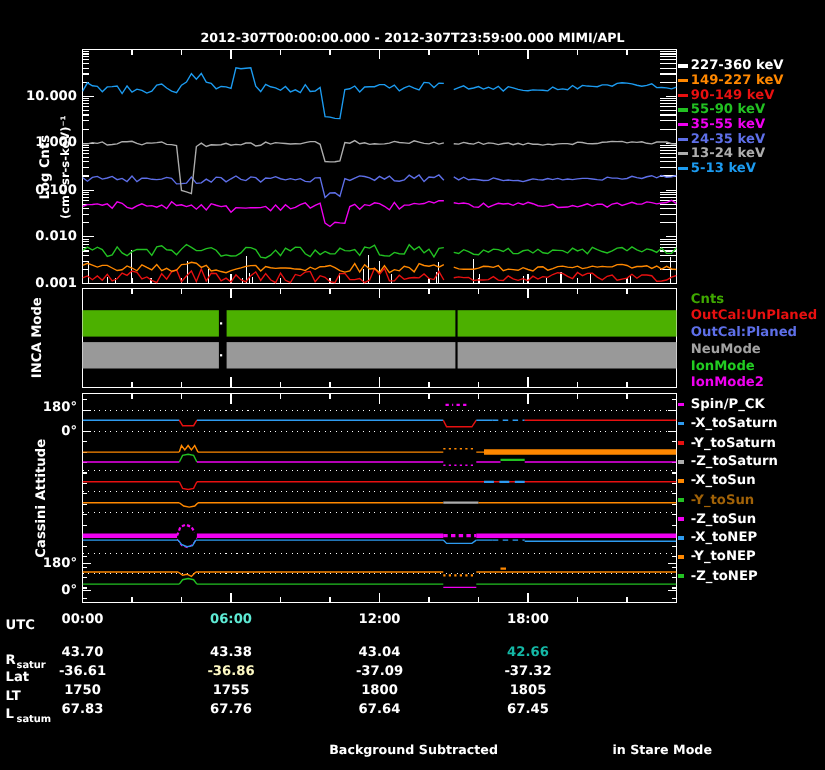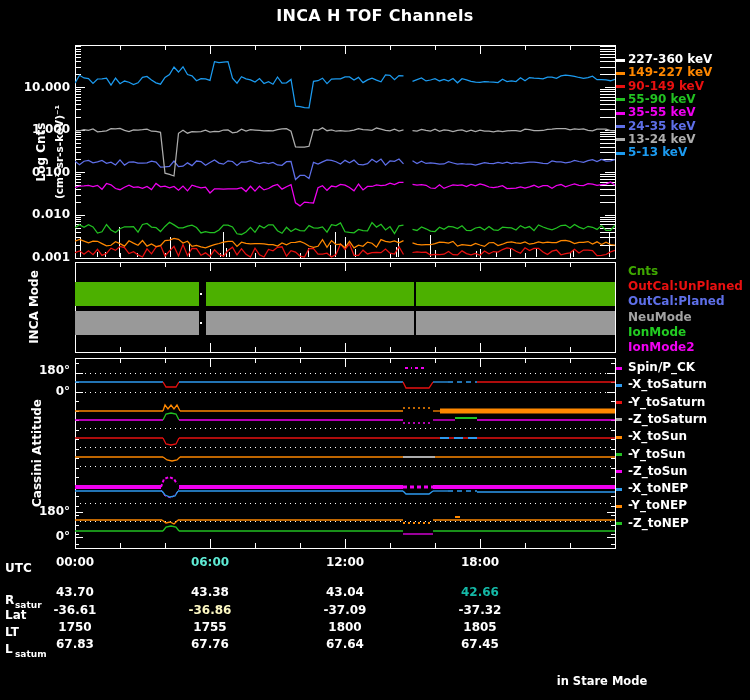--- a/index.html
+++ b/index.html
@@ -368,21 +368,21 @@
       <line x1="616" y1="385.3" x2="622" y2="385.3" stroke="#2E9BF0" stroke-width="3" shape-rendering="crispEdges"></line>
       <line x1="616" y1="402.6" x2="622" y2="402.6" stroke="#E81010" stroke-width="3" shape-rendering="crispEdges"></line>
       <line x1="616" y1="419.9" x2="622" y2="419.9" stroke="#ADADAD" stroke-width="3" shape-rendering="crispEdges"></line>
       <line x1="616" y1="437.2" x2="622" y2="437.2" stroke="#FF8800" stroke-width="3" shape-rendering="crispEdges"></line>
       <line x1="616" y1="454.5" x2="622" y2="454.5" stroke="#22C122" stroke-width="3" shape-rendering="crispEdges"></line>
       <line x1="616" y1="471.8" x2="622" y2="471.8" stroke="#F000F0" stroke-width="3" shape-rendering="crispEdges"></line>
       <line x1="616" y1="489.1" x2="622" y2="489.1" stroke="#2E9BF0" stroke-width="3" shape-rendering="crispEdges"></line>
       <line x1="616" y1="506.4" x2="622" y2="506.4" stroke="#FF8800" stroke-width="3" shape-rendering="crispEdges"></line>
       <line x1="616" y1="523.7" x2="622" y2="523.7" stroke="#22C122" stroke-width="3" shape-rendering="crispEdges"></line>
     </svg>
-  <div class="lbl title">INCA H TOF Channels</div>
+  <div class="lbl subtitle">2012-307T00:00:00.000 - 2012-307T23:59:00.000 MIMI/APL</div>
 
   <div class="lbl rot" style="left:41px;top:152px;font-size:12px;">Log Cnts</div>
   <div class="lbl rot" style="left:60px;top:152px;font-size:10.5px;">(cm²-sr-s-keV)⁻¹</div>
   <div class="lbl rot" style="left:34px;top:307px;font-size:12px;">INCA Mode</div>
   <div class="lbl rot" style="left:37px;top:453px;font-size:12px;">Cassini Attitude</div>
 
   <div class="lbl" style="left:5px;top:562px;font-size:12px;text-align:center;">UTC</div>
 
   <div id="overlay">
       <div class="lbl" style="left: 5px; top: 80.6px; font-size: 12px; width: 65px; text-align: right; color: rgb(255, 255, 255);">10.000</div>
@@ -406,21 +406,21 @@
       <div class="lbl" style="left: 628px; top: 341px; font-size: 12px; text-align: left; color: rgb(240, 0, 240);">IonMode2</div>
       <div class="lbl" style="left: 20px; top: 364px; font-size: 12px; width: 50px; text-align: right; color: rgb(255, 255, 255);">180°</div>
       <div class="lbl" style="left: 20px; top: 385px; font-size: 12px; width: 50px; text-align: right; color: rgb(255, 255, 255);">0°</div>
       <div class="lbl" style="left: 20px; top: 505px; font-size: 12px; width: 50px; text-align: right; color: rgb(255, 255, 255);">180°</div>
       <div class="lbl" style="left: 20px; top: 530px; font-size: 12px; width: 50px; text-align: right; color: rgb(255, 255, 255);">0°</div>
       <div class="lbl" style="left: 628px; top: 361px; font-size: 12px; text-align: left; color: rgb(255, 255, 255);">Spin/P_CK</div>
       <div class="lbl" style="left: 628px; top: 378.3px; font-size: 12px; text-align: left; color: rgb(255, 255, 255);">-X_toSaturn</div>
       <div class="lbl" style="left: 628px; top: 395.6px; font-size: 12px; text-align: left; color: rgb(255, 255, 255);">-Y_toSaturn</div>
       <div class="lbl" style="left: 628px; top: 412.9px; font-size: 12px; text-align: left; color: rgb(255, 255, 255);">-Z_toSaturn</div>
       <div class="lbl" style="left: 628px; top: 430.2px; font-size: 12px; text-align: left; color: rgb(255, 255, 255);">-X_toSun</div>
-      <div class="lbl" style="left: 628px; top: 447.5px; font-size: 12px; text-align: left; color: #ffffff;">-Y_toSun</div>
+      <div class="lbl" style="left: 628px; top: 447.5px; font-size: 12px; text-align: left; color: #a16207;">-Y_toSun</div>
       <div class="lbl" style="left: 628px; top: 464.8px; font-size: 12px; text-align: left; color: rgb(255, 255, 255);">-Z_toSun</div>
       <div class="lbl" style="left: 628px; top: 482.1px; font-size: 12px; text-align: left; color: rgb(255, 255, 255);">-X_toNEP</div>
       <div class="lbl" style="left: 628px; top: 499.4px; font-size: 12px; text-align: left; color: rgb(255, 255, 255);">-Y_toNEP</div>
       <div class="lbl" style="left: 628px; top: 516.7px; font-size: 12px; text-align: left; color: rgb(255, 255, 255);">-Z_toNEP</div>
       <div class="lbl" style="left: 45px; top: 556px; font-size: 12px; width: 60px; text-align: center; color: rgb(255, 255, 255);">00:00</div>
       <div class="lbl" style="left: 180px; top: 556px; font-size: 12px; width: 60px; text-align: center; color: #5eead4;">06:00</div>
       <div class="lbl" style="left: 315px; top: 556px; font-size: 12px; width: 60px; text-align: center; color: rgb(255, 255, 255);">12:00</div>
       <div class="lbl" style="left: 450px; top: 556px; font-size: 12px; width: 60px; text-align: center; color: rgb(255, 255, 255);">18:00</div>
       <div class="lbl" style="left: 5px; top: 594px; font-size: 12px; text-align: left; color: rgb(255, 255, 255);">R</div>
       <div class="lbl" style="left: 15px; top: 601px; font-size: 9px; text-align: left; color: rgb(255, 255, 255);">satur</div>
@@ -439,14 +439,15 @@
       <div class="lbl" style="left: 300px; top: 621px; font-size: 12px; width: 90px; text-align: center; color: rgb(255, 255, 255);">1800</div>
       <div class="lbl" style="left: 435px; top: 621px; font-size: 12px; width: 90px; text-align: center; color: rgb(255, 255, 255);">1805</div>
       <div class="lbl" style="left: 5px; top: 643px; font-size: 12px; text-align: left; color: rgb(255, 255, 255);">L</div>
       <div class="lbl" style="left: 15px; top: 650px; font-size: 9px; text-align: right; color: rgb(255, 255, 255);">satum</div>
       <div class="lbl" style="left: 30px; top: 638px; font-size: 12px; width: 90px; text-align: center; color: rgb(255, 255, 255);">67.83</div>
       <div class="lbl" style="left: 165px; top: 638px; font-size: 12px; width: 90px; text-align: center; color: rgb(255, 255, 255);">67.76</div>
       <div class="lbl" style="left: 300px; top: 638px; font-size: 12px; width: 90px; text-align: center; color: rgb(255, 255, 255);">67.64</div>
       <div class="lbl" style="left: 435px; top: 638px; font-size: 12px; width: 90px; text-align: center; color: rgb(255, 255, 255);">67.45</div>
     </div>
 
+  <div class="lbl footer" style="left:276px;top:675px;width:200px;text-align:center;">Background Subtracted</div>
   <div class="lbl footer" style="left:532px;top:675px;width:140px;text-align:center;">in Stare Mode</div>
 </div>
 
 </body></html>

